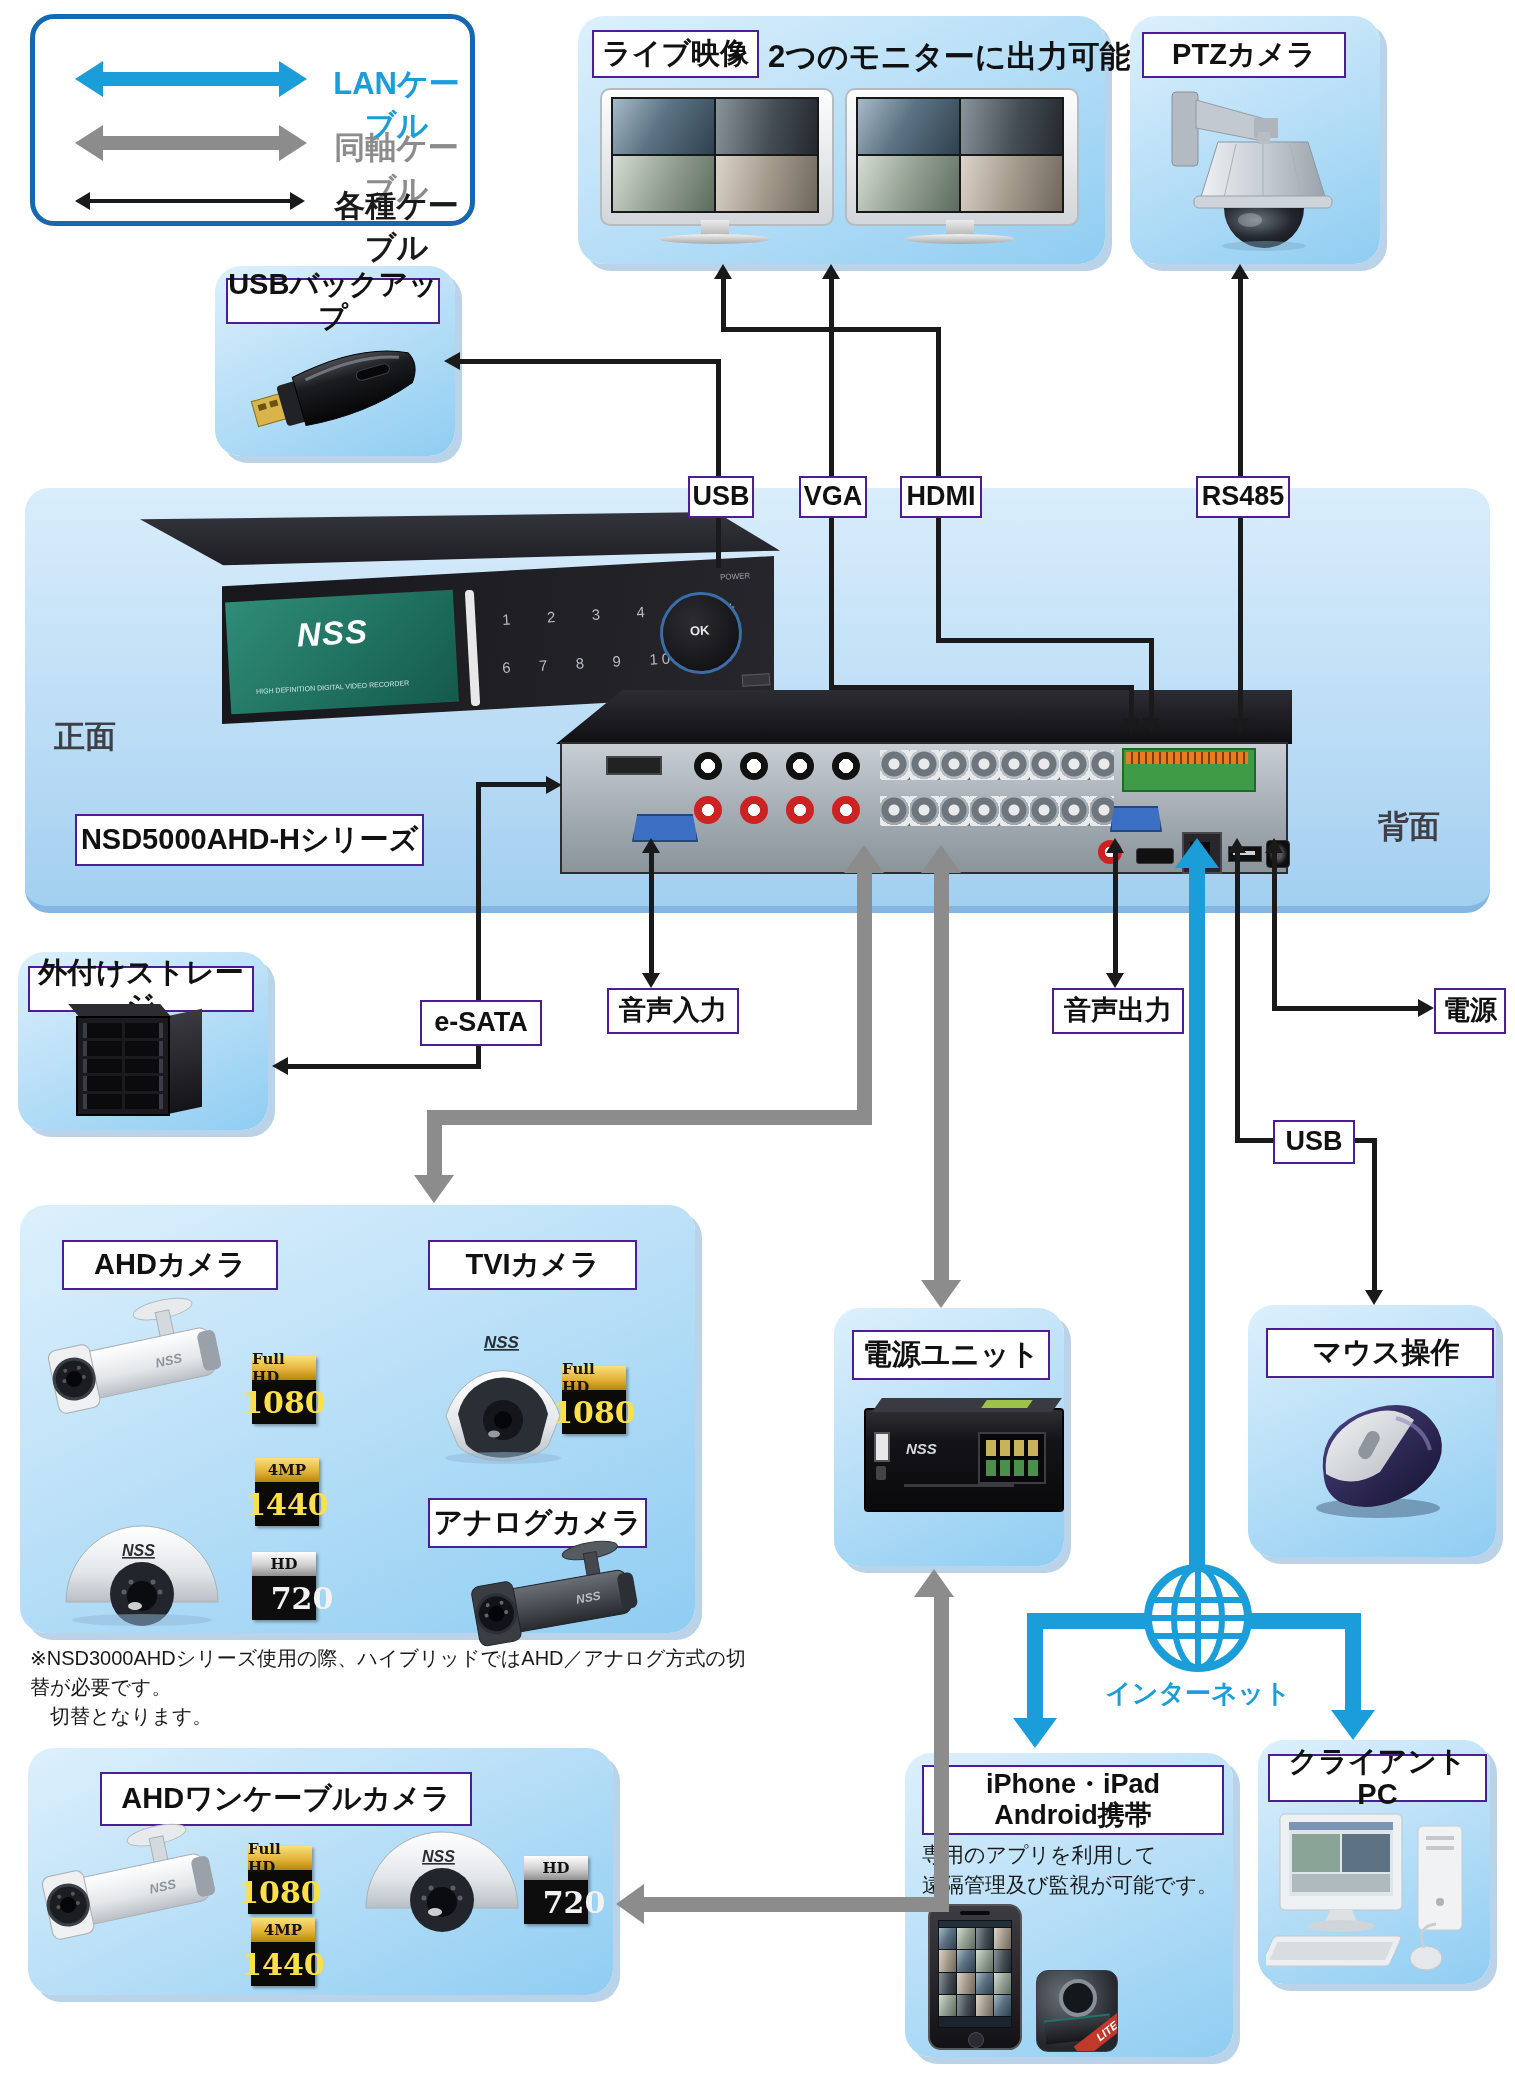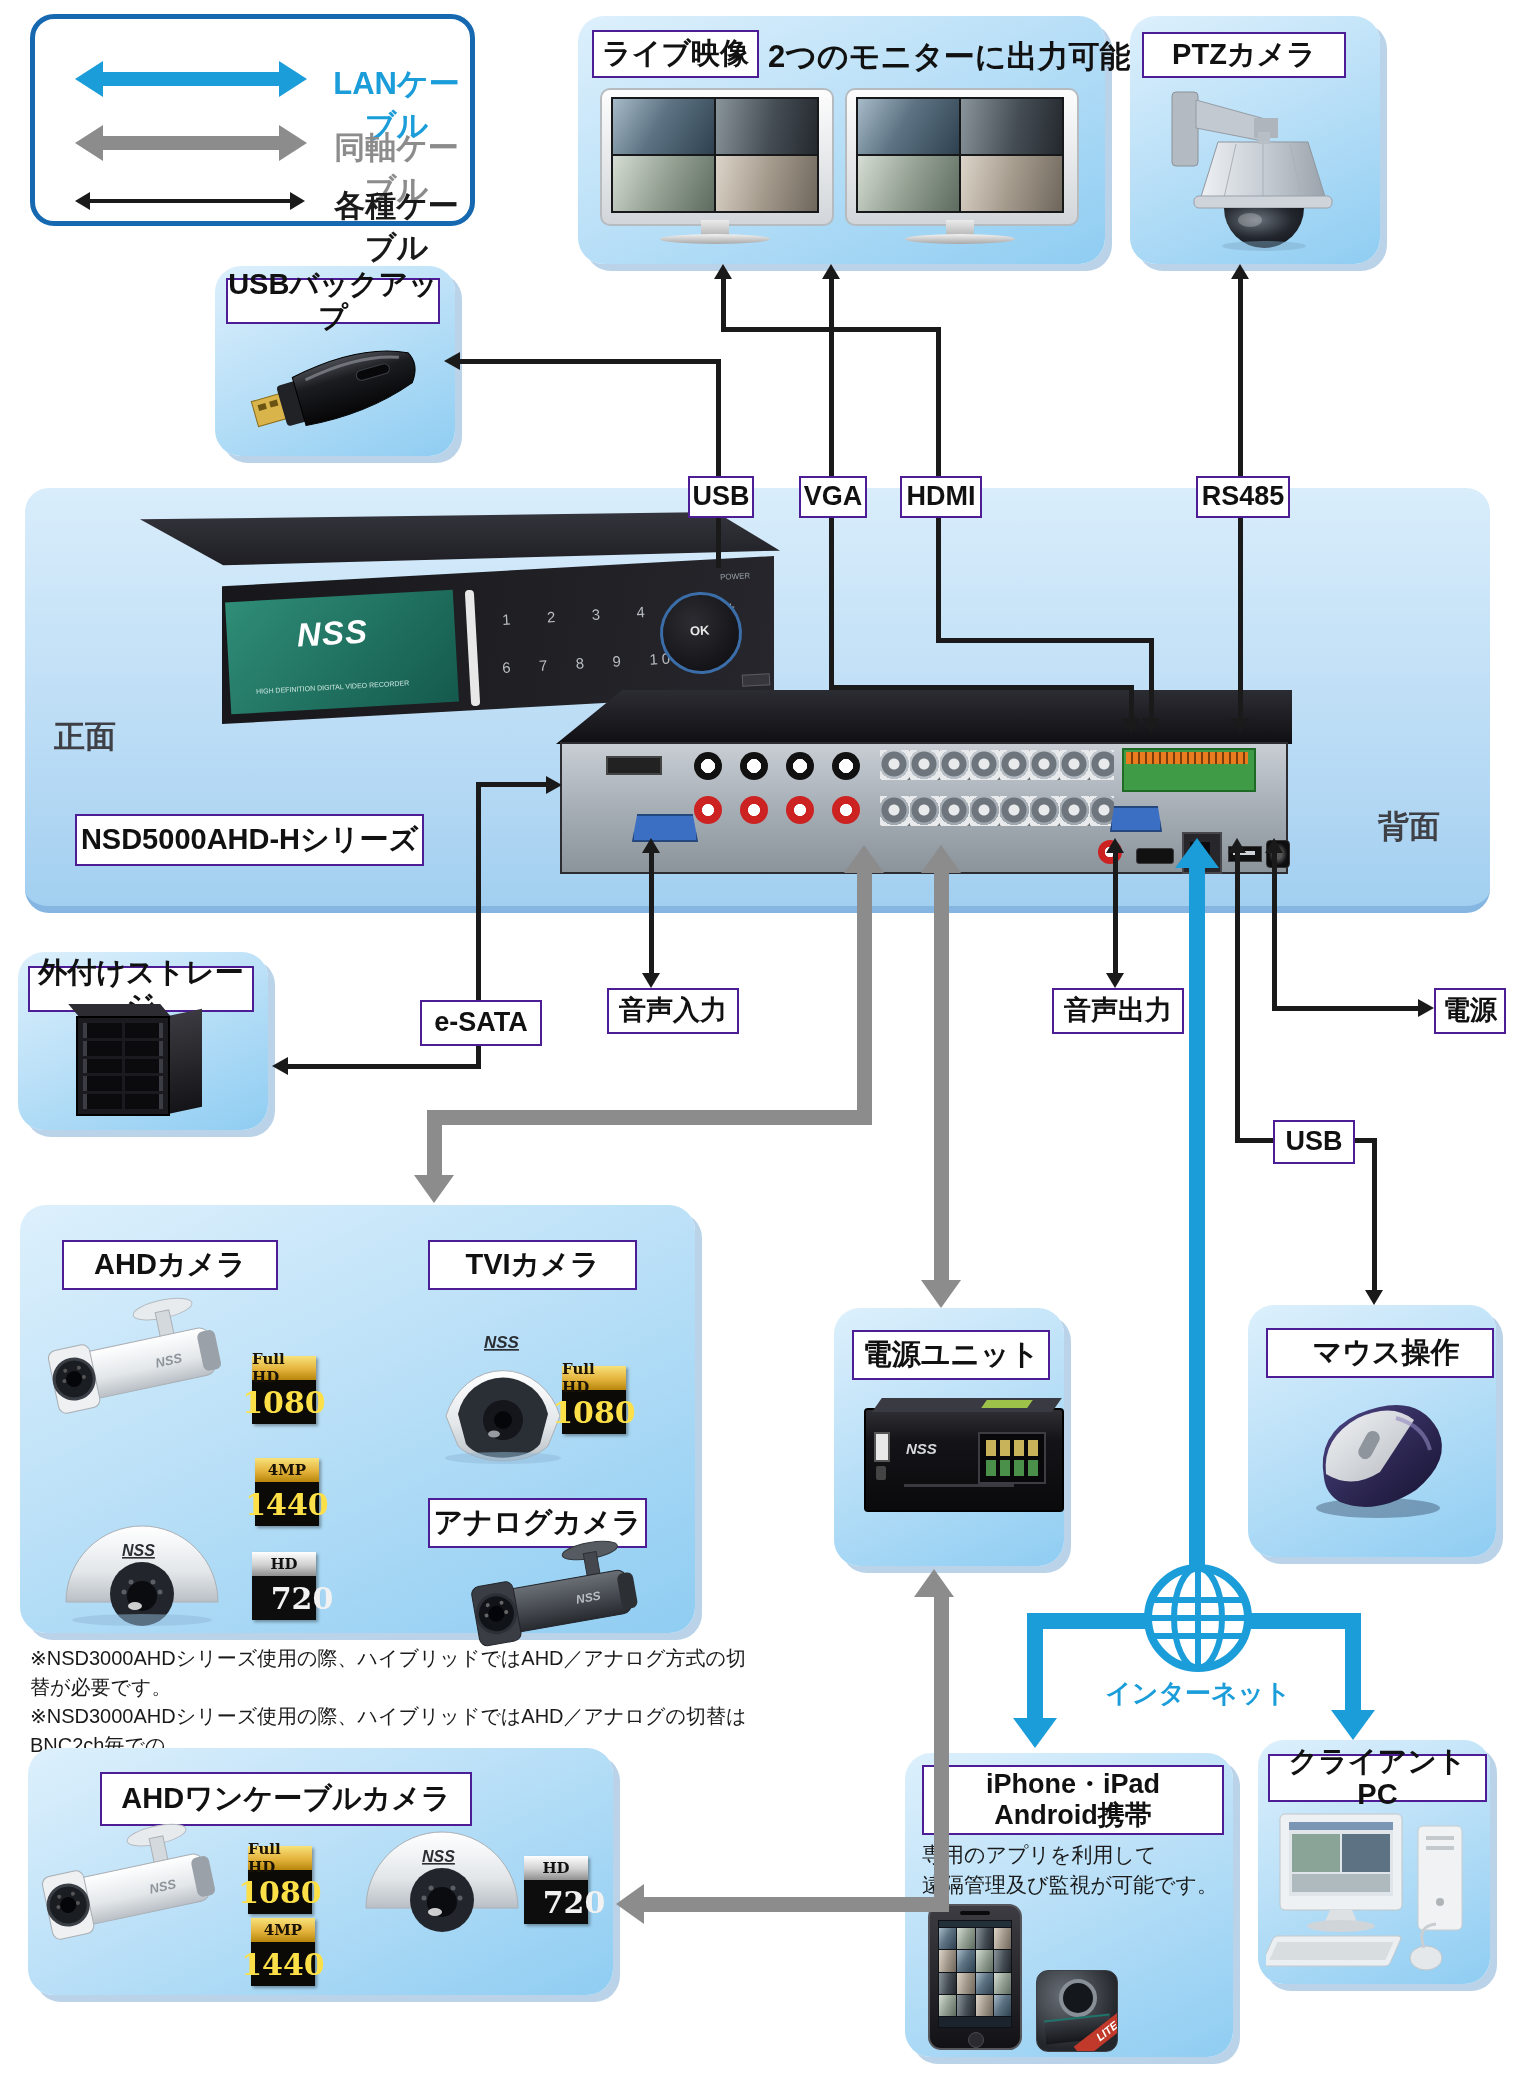--- a/index.html
+++ b/index.html
@@ -331,21 +331,20 @@
       <circle cx="40" cy="52" r="2" fill="#666"></circle>
         <circle cx="54" cy="52" r="2" fill="#666"></circle>
       <circle cx="37" cy="62" r="2" fill="#666"></circle>
         <circle cx="57" cy="62" r="2" fill="#666"></circle>
       <text x="128" y="66" font-size="12" font-style="italic" font-weight="bold" fill="#b9bec4">NSS</text>
     </g>
   </svg>
 
   <div class="footnote" style="left:30px;top:1644px;width:720px;">
     <div>※NSD3000AHDシリーズ使用の際、ハイブリッドではAHD／アナログ方式の切替が必要です。</div>
-    <div>※NSD3000AHDシリーズ使用の際、ハイブリッドではAHD／アナログの切替はBNC2ch毎での</div>
     <div>　切替となります。</div>
   </div>
 
   <div class="bluebox" style="left:834px;top:1308px;width:230px;height:258px;"></div>
   <div class="tag big" style="left:852px;top:1330px;width:194px;height:46px;">電源ユニット</div>
   <div class="abs" style="left:864px;top:1398px;width:202px;height:118px;">
     <div class="abs" style="left:0;top:10px;width:196px;height:100px;background:linear-gradient(#2e2e34 0%,#141418 30%,#0a0a0c 100%);border:2px solid #000;border-radius:4px;"></div>
     <div class="abs" style="left:8px;top:0;width:180px;height:14px;background:#3a3a42;transform:skewX(-35deg);transform-origin:left bottom;"></div>
     <div class="abs" style="left:120px;top:2px;width:46px;height:8px;background:#9cc24a;transform:skewX(-35deg);"></div>
     <div class="abs" style="left:10px;top:34px;width:12px;height:26px;background:#e8e8e8;border:2px solid #555;"></div>

